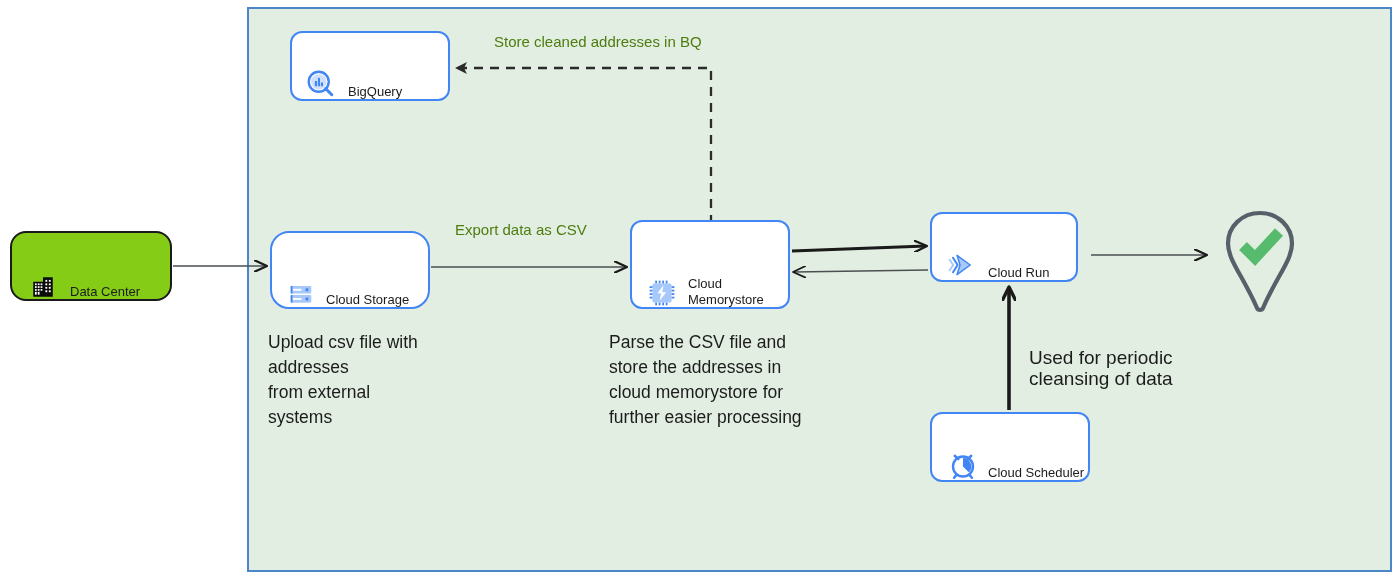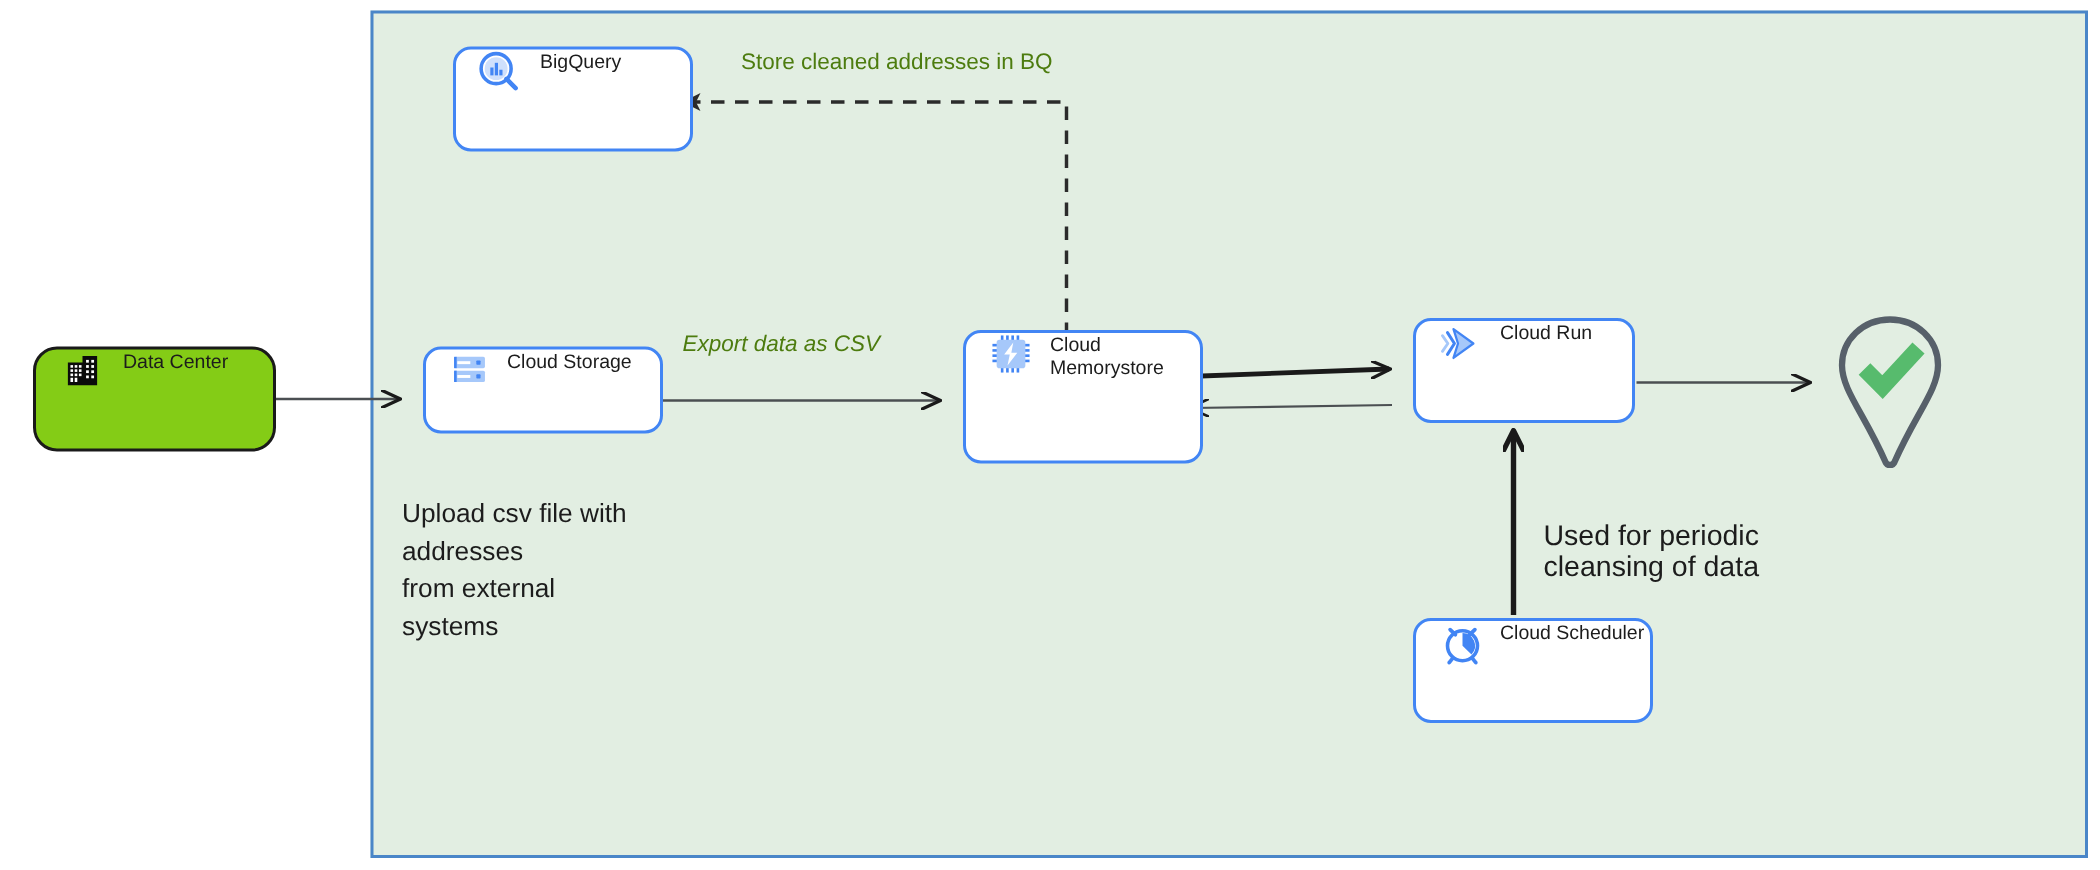--- a/index.html
+++ b/index.html
@@ -23,25 +23,24 @@
     position: absolute;
     box-sizing: border-box;
     background: #e2eee2;
     border: 2px solid #4a86c8;
   }
   
   .node {
     position: absolute;
     box-sizing: border-box;
     display: flex;
-    align-items: flex-start;
+    align-items: flex-end;
     border-radius: 12px;
     background: #ffffff;
     border: 2px solid #4285f4;
-    margin-left: 12px;
   }
   .node.onprem {
     background: #84cc16;
     border: 2px solid #1a1a1a;
     border-radius: 16px;
   }
   .node .glyph {
     flex: 0 0 auto;
     display: flex;
     align-items: center;
@@ -51,21 +50,21 @@
     font-size: 13px;
     color: #1c1c1c;
     line-height: 1.18;
     white-space: pre-line;
   }
   
   #node-bigquery   { left: 290px; top: 31px;  width: 160px; height: 70px;  }
   #node-bigquery .glyph  { margin-left: 14px; margin-right: 12px; }
   #node-datacenter { left: 10px;  top: 231px; width: 162px; height: 70px; }
   #node-datacenter .glyph { margin-left: 18px; margin-right: 14px; }
-  #node-storage    { left: 270px; top: 231px; width: 160px; height: 58px; }
+  #node-storage    { left: 270px; top: 231px; width: 160px; height: 78px; border-radius: 19px; }
   #node-storage .glyph   { margin-left: 16px; margin-right: 12px; }
   #node-memorystore{ left: 630px; top: 220px; width: 160px; height: 89px; }
   #node-memorystore .glyph { margin-left: 16px; margin-right: 12px; }
   #node-cloudrun   { left: 930px; top: 212px; width: 148px; height: 70px; }
   #node-cloudrun .glyph  { margin-left: 14px; margin-right: 12px; }
   #node-scheduler  { left: 930px; top: 412px; width: 160px; height: 70px; }
   #node-scheduler .glyph { margin-left: 16px; margin-right: 10px; }
 
   
   .caption {
@@ -86,21 +85,21 @@
     position: absolute;
     font-size: 15.5px;
     color: #1c1c1c;
     line-height: 20px;
     white-space: pre-line;
   }
   #cap-upload  { left: 268px; top: 330px; width: 330px; }
   #cap-parse   { left: 609px; top: 330px; width: 300px; }
   #cap-cleanse { left: 1029px; top: 347px; width: 220px; font-size: 19px; line-height: 21px;}
   #lbl-store-bq { left: 494px; top: 31px; }
-  #lbl-export   { left: 455px; top: 219px; font-style: italic; }
+  #lbl-export   { left: 455px; top: 219px; }
   #lbl-api      { left: 1239px; top: 325px; width: 160px; }
 
   svg.overlay {
     position: absolute;
     left: 0; top: 0;
     width: 1400px;
     height: 580px;
     pointer-events: none;
   }
 </style>
@@ -268,17 +267,21 @@
 
   <div class="edge-label" id="lbl-store-bq">Store cleaned addresses in BQ</div>
 
   <div class="edge-label" id="lbl-export">Export data as CSV</div>
 
   <div class="caption" id="cap-upload">Upload csv file with
 addresses
 from external
 systems</div>
 
+  <div class="caption" id="cap-parse">Parse the CSV file and
+store the addresses in
+cloud  memorystore for
+further easier processing</div>
 
   <div class="caption" id="cap-cleanse">Used for periodic
 cleansing of data</div>
 
 </div>
 
 </body></html>

